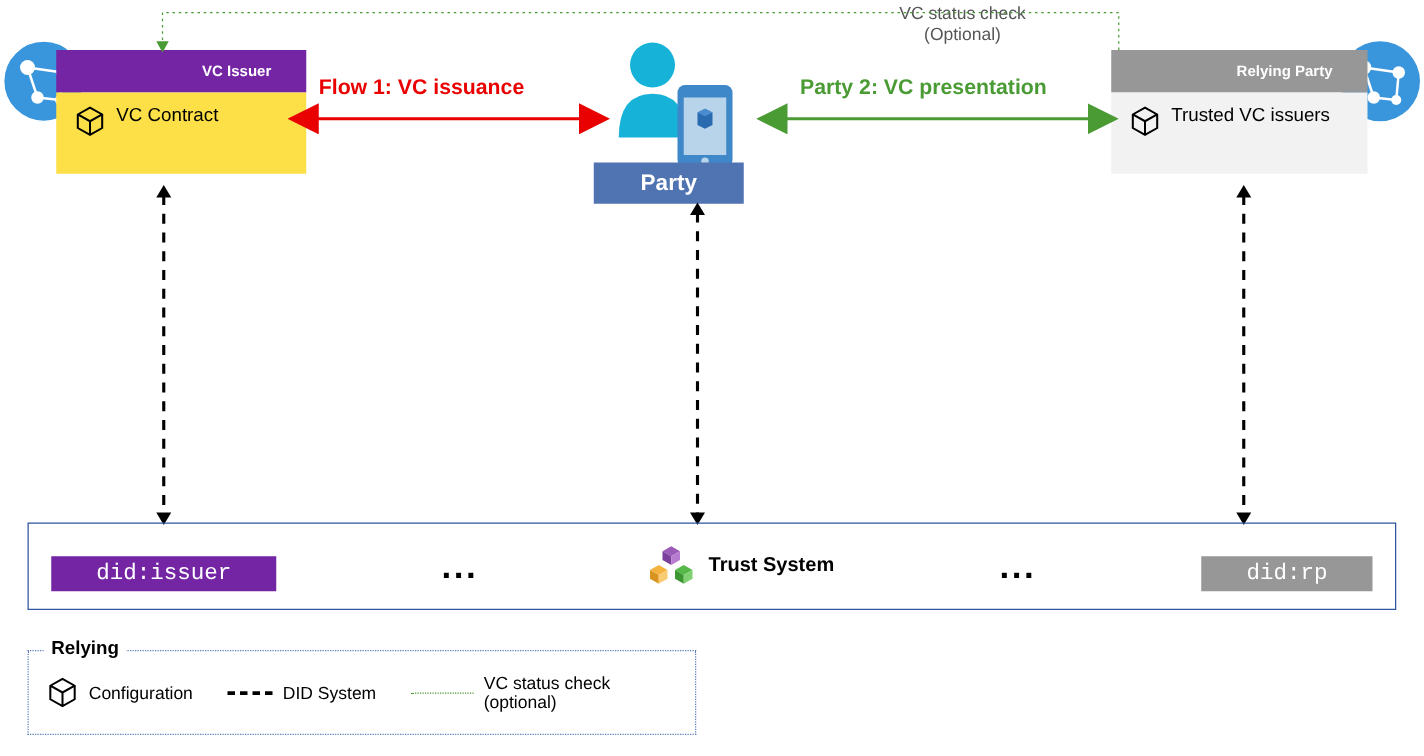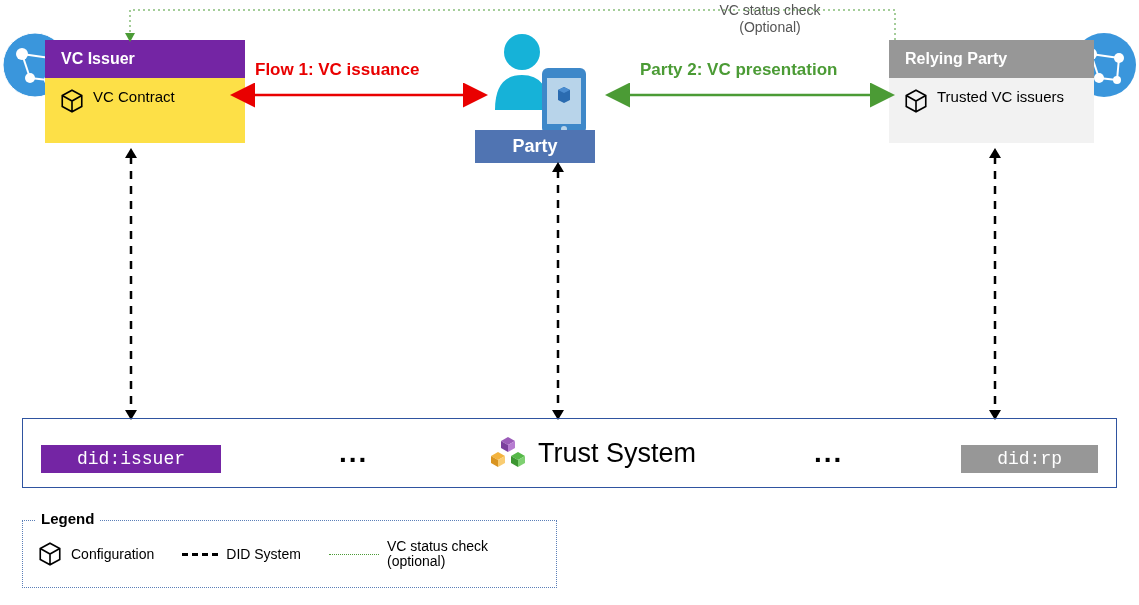--- a/index.html
+++ b/index.html
@@ -1,19 +1,19 @@
 <!DOCTYPE html>
 <html><head>
 <meta charset="utf-8">
 <style>
   * { box-sizing: border-box; }
   body { margin: 0; font-family: "Segoe UI", Arial, sans-serif; background: #fff; }
   .canvas { position: relative; width: 1139px; height: 605px; }
 
-  .box-header { color: #fff; font-weight: 700; font-size: 16px; padding: 10px 16px; }
+  .box-header { color: #fff; font-weight: 700; font-size: 12px; padding: 10px 28px; text-align: right; }
   .box-body { padding: 10px 14px; font-size: 15px; display: flex; align-items: flex-start; gap: 8px; }
 
   .issuer { position: absolute; left: 45px; top: 40px; width: 200px; }
   .issuer .box-header { background: #7425a4; }
   .issuer .box-body { background: #fde047; height: 65px; }
 
   .rp { position: absolute; right: 45px; top: 40px; width: 205px; }
   .rp .box-header { background: #979797; }
   .rp .box-body { background: #f2f2f2; height: 65px; }
 
@@ -23,21 +23,21 @@
   .flow1-label { position: absolute; left: 255px; top: 60px; font-weight: 700; color: #e90000; font-size: 17px; }
   .flow2-label { position: absolute; left: 640px; top: 60px; font-weight: 700; color: #4b9b35; font-size: 17px; }
 
   .status-label { position: absolute; left: 700px; top: 2px; font-size: 14px; color: #555; text-align: center; width: 140px; line-height: 1.2; }
 
   .trust { position: absolute; left: 22px; right: 22px; top: 418px; height: 70px; border: 1px solid #2f54a0; display: flex; align-items: center; justify-content: space-between; padding: 0 18px; }
   .pill { color: #fff; font-family: Consolas, "Courier New", monospace; font-size: 18px; padding: 4px 36px; margin-top: 12px; }
   .pill-issuer { background: #7425a4; }
   .pill-rp { background: #979797; }
   .dots { font-size: 28px; font-weight: 700; letter-spacing: 2px; }
-  .trust-center { display: flex; align-items: center; gap: 8px; font-weight: 400; font-size: 27px; justify-content: space-between; }
+  .trust-center { display: flex; align-items: center; gap: 8px; font-weight: 700; font-size: 16px; justify-content: space-between; }
 
   .legend { position: absolute; left: 22px; top: 520px; width: 535px; height: 68px; border: 1px dotted #5b7fb8; }
   .legend-title { position: absolute; left: 12px; top: -11px; background: #fff; padding: 0 6px; font-weight: 700; font-size: 15px; }
   .legend-items { display: flex; align-items: center; gap: 28px; padding: 18px 14px 10px 14px; font-size: 14px; }
   .legend-item { display: flex; align-items: center; gap: 8px; }
   .dash-sample { width: 36px; height: 0; border-top: 3px dashed #000; }
   .dot-line-sample { width: 50px; height: 0; border-top: 1px dotted #4b9b35; }
   .legend-col { display:flex; flex-direction:column; line-height:1.1; }
 
   svg.conn { position: absolute; overflow: visible; }
@@ -189,21 +189,21 @@
             <path d="M7 0 L7 7 L0 11 L0 4 Z" fill="#7ed071"></path>
           </g>
       </svg>
       <span>Trust System</span>
     </div>
     <div class="dots">...</div>
     <div class="pill pill-rp">did:rp</div>
   </div>
 
   <div class="legend">
-    <div class="legend-title">Legend</div>
+    <div class="legend-title">Relying</div>
     <div class="legend-items">
       <div class="legend-item">
         <svg class="cube-icon" viewBox="0 0 24 24">
             <path fill="none" stroke="#000" stroke-width="1.5" d="M12 2 L21 7 L21 17 L12 22 L3 17 L3 7 Z M3 7 L12 12 L21 7 M12 12 L12 22"></path>
           </svg>
         <span>Configuration</span>
       </div>
       <div class="legend-item">
         <div class="dash-sample"></div>
         <span>DID System</span>

